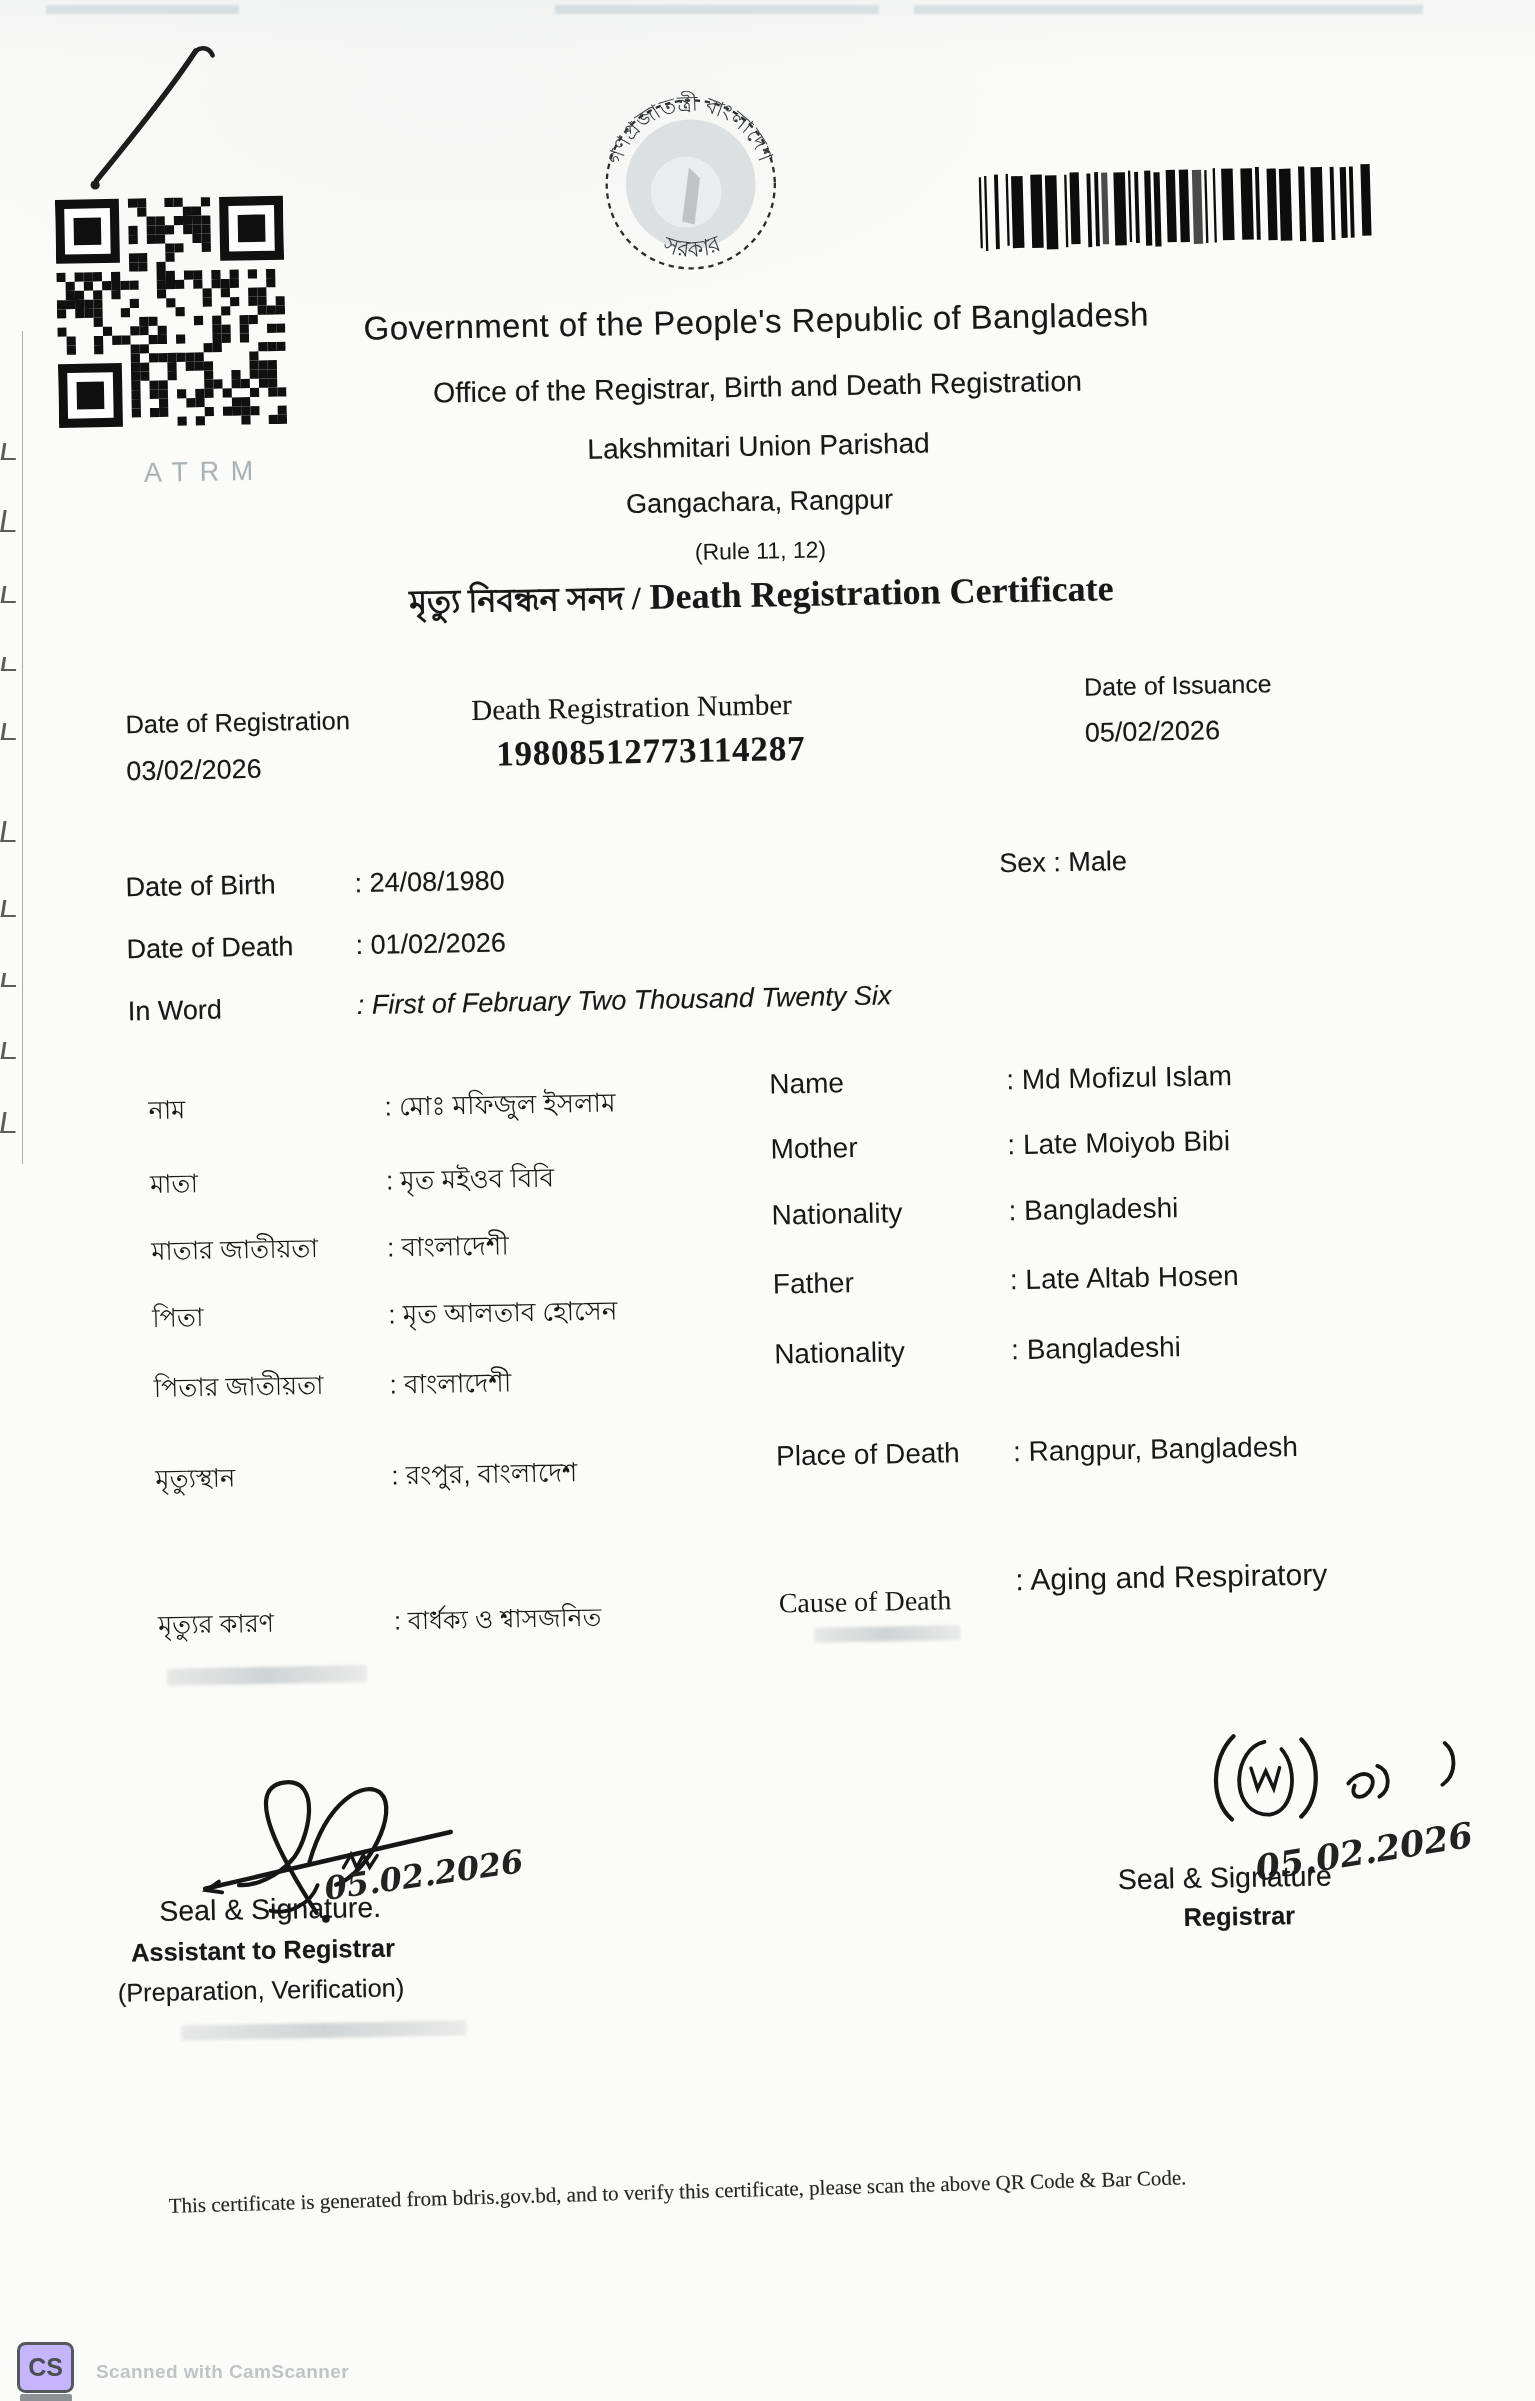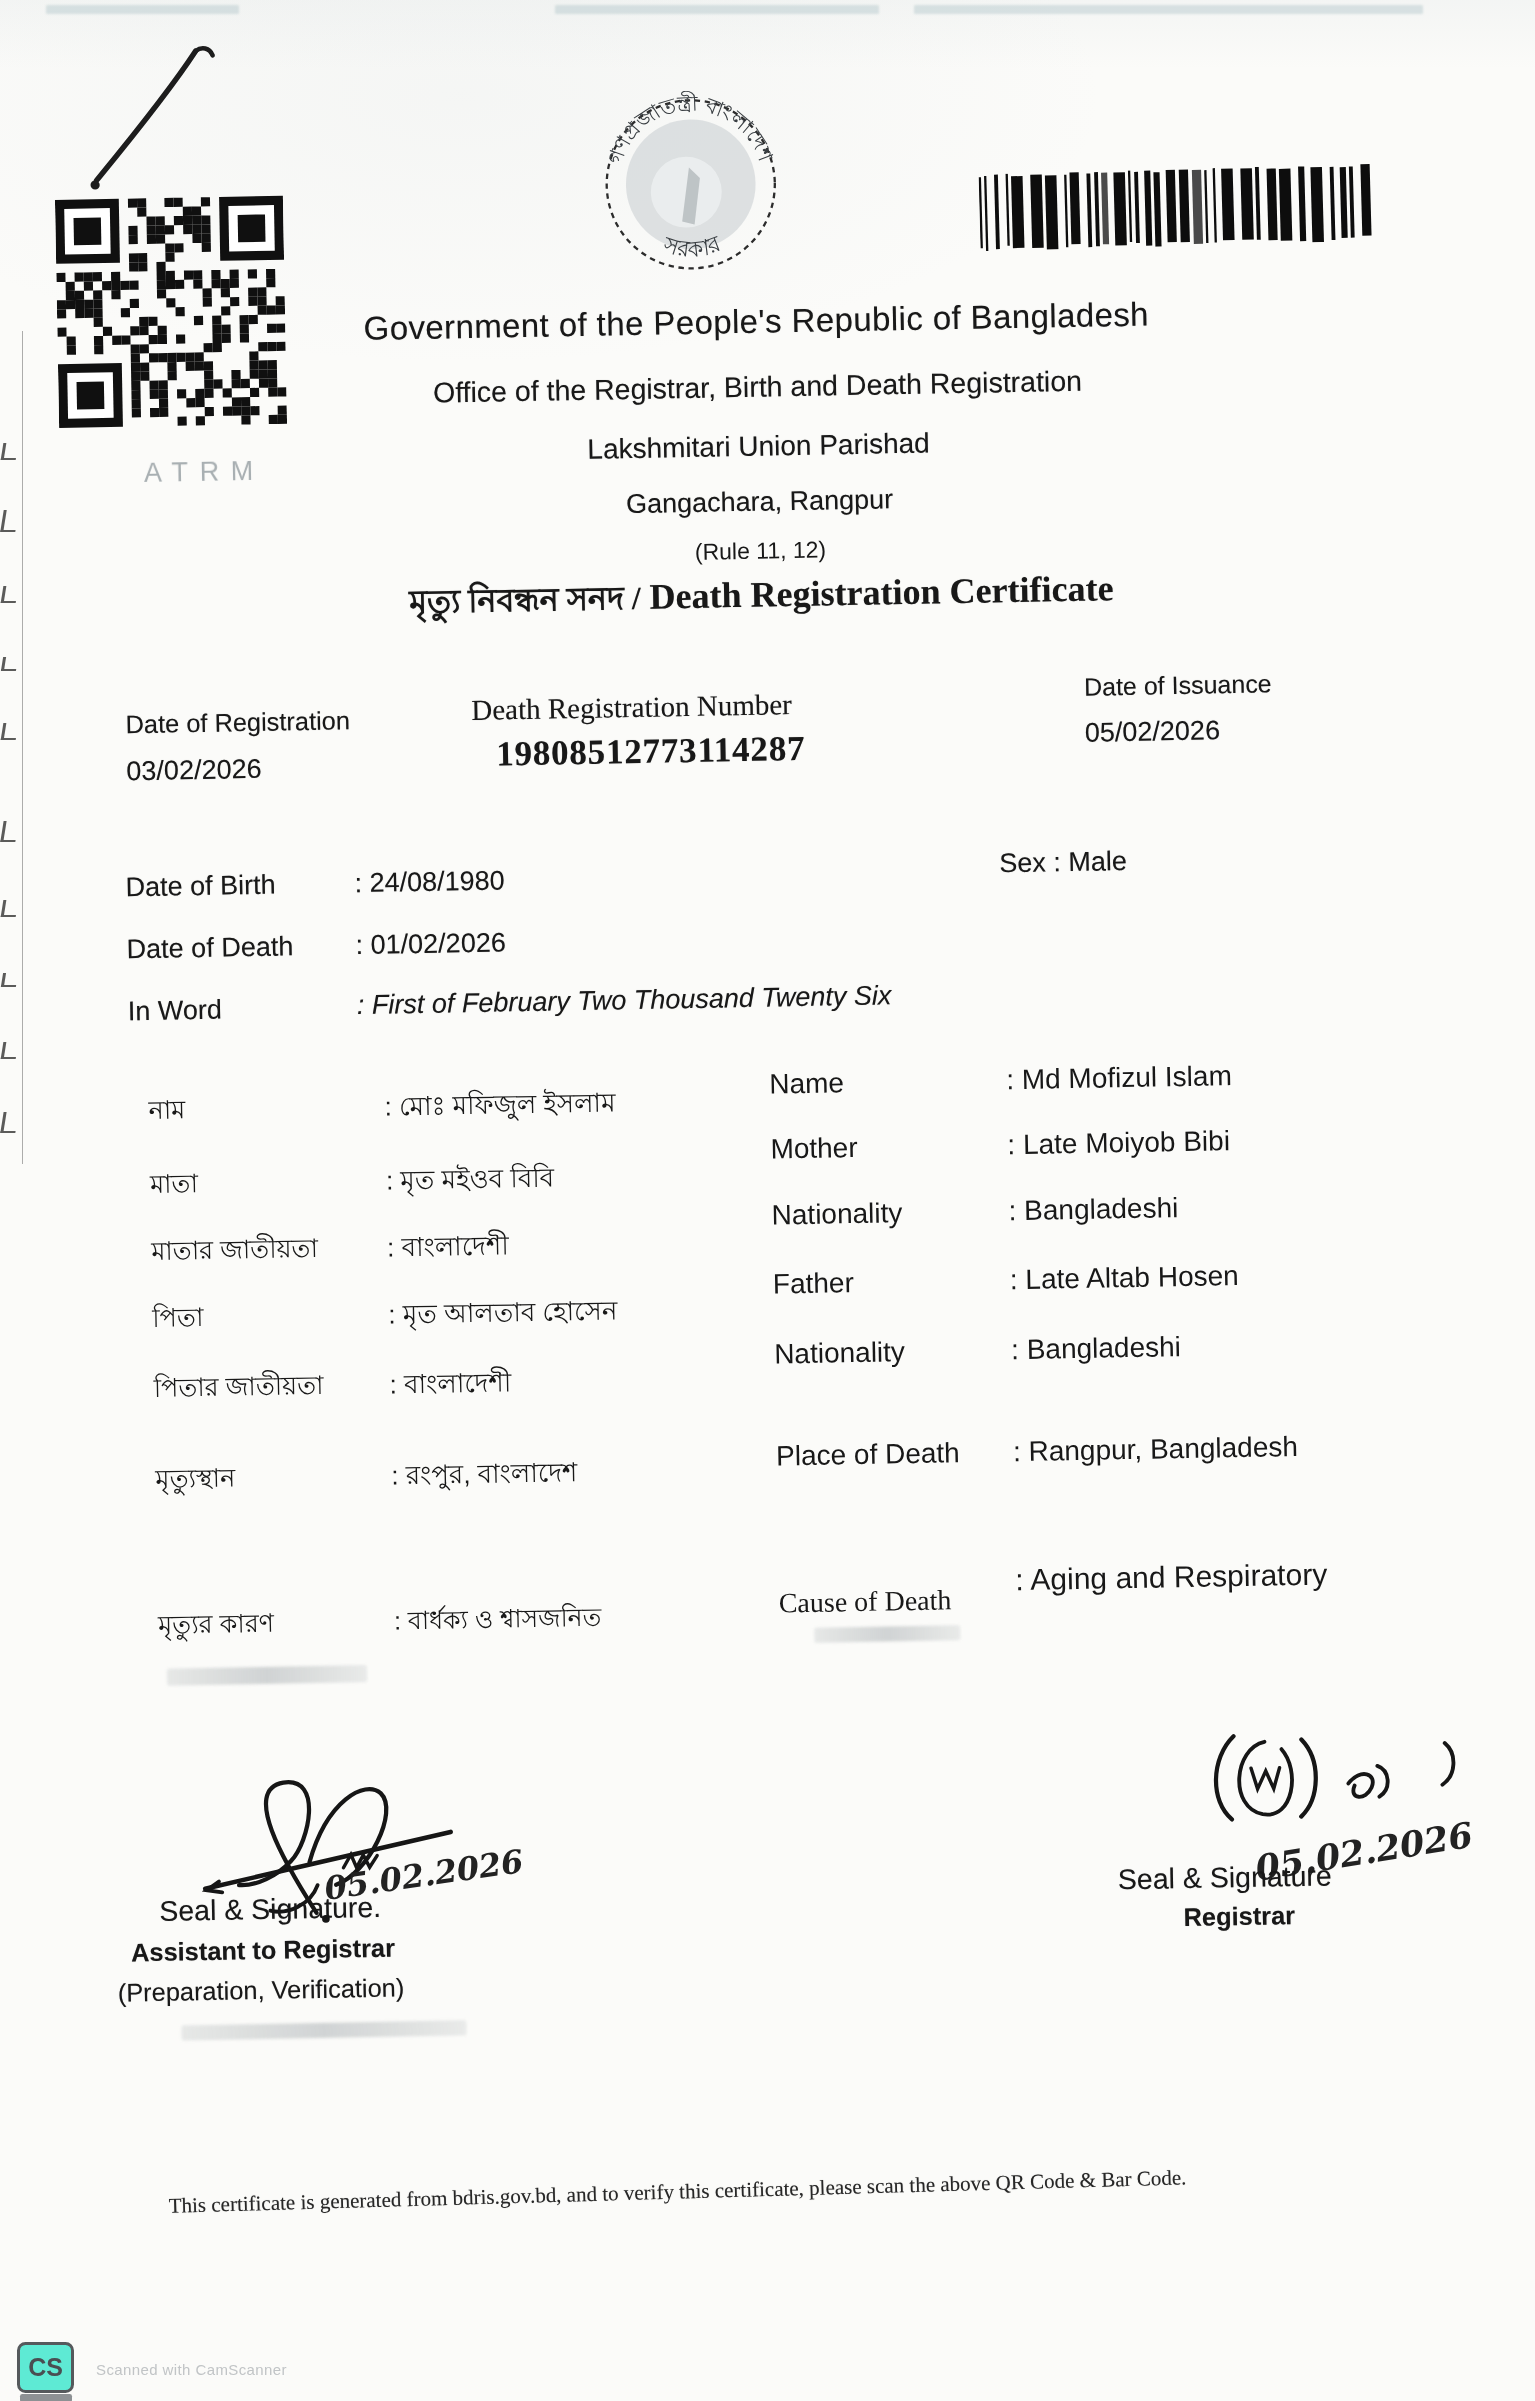--- a/index.html
+++ b/index.html
@@ -32,24 +32,24 @@
   .bn-value{left:382px;font-size:26px;}
   .en-label{left:767px;font-size:28px;}
   .en-value{left:1004px;font-size:28px;}
   .italicv{font-style:italic;}
   .hand{font-family:"DejaVu Serif",serif;font-style:italic;font-weight:bold;color:#222;}
   .ghost{position:absolute;background:linear-gradient(90deg,rgba(120,130,135,.16),rgba(110,120,126,.30),rgba(120,130,135,.14));filter:blur(1.5px);border-radius:2.3px;}
   .topbar{position:absolute;top:4.6px;height:9.3px;background:rgba(165,188,195,.38);filter:blur(1.2px);border-radius:1.5px;}
   .foldline{position:absolute;left:21.6px;top:331px;width:1.5px;height:833px;background:rgba(55,55,55,.40);}
   .frag{position:absolute;left:1.5px;width:11.6px;height:15.4px;border-left:3.1px solid #262626;border-bottom:2.3px solid #262626;transform:skewX(-9deg);opacity:.75;}
   .footer-note{font-size:21px;font-family:"Liberation Serif",serif;color:#272727;transform:rotate(-0.55deg);}
-  .cs-badge{position:absolute;left:17px;top:2342px;width:51px;height:45px;border:3.9px solid #55595c;border-radius:8.5px;background:#5eead4;
+  .cs-badge{position:absolute;left:17px;top:2342px;width:51px;height:45px;border:3.9px solid #55595c;border-radius:8.5px;background:#c4b5fd;
     display:flex;align-items:center;justify-content:center;font-weight:bold;font-size:25px;color:#4a4e52;}
   .cs-tab{position:absolute;left:20px;top:2394px;width:52px;height:7.7px;background:#8d9194;border-radius:2.3px;}
-  .cs-text{position:absolute;left:96px;top:2361px;font-size:15px;color:#c1c4c6;letter-spacing:0.4px;}
+  .cs-text{position:absolute;left:96px;top:2361px;font-size:19px;color:#c1c4c6;letter-spacing:0.4px;font-weight:bold;}
   .qr-caption{position:absolute;left:153px;top:446px;font-size:27px;letter-spacing:11.6px;color:rgba(148,156,160,.8);filter:blur(0.4px);}
   .noselect *{user-select:none;}
 </style>
 </head>
 <body>
 
 <div class="page noselect">
   <div class="wash"></div>
 
   <div class="topbar" style="left:46px;width:193px;"></div>

